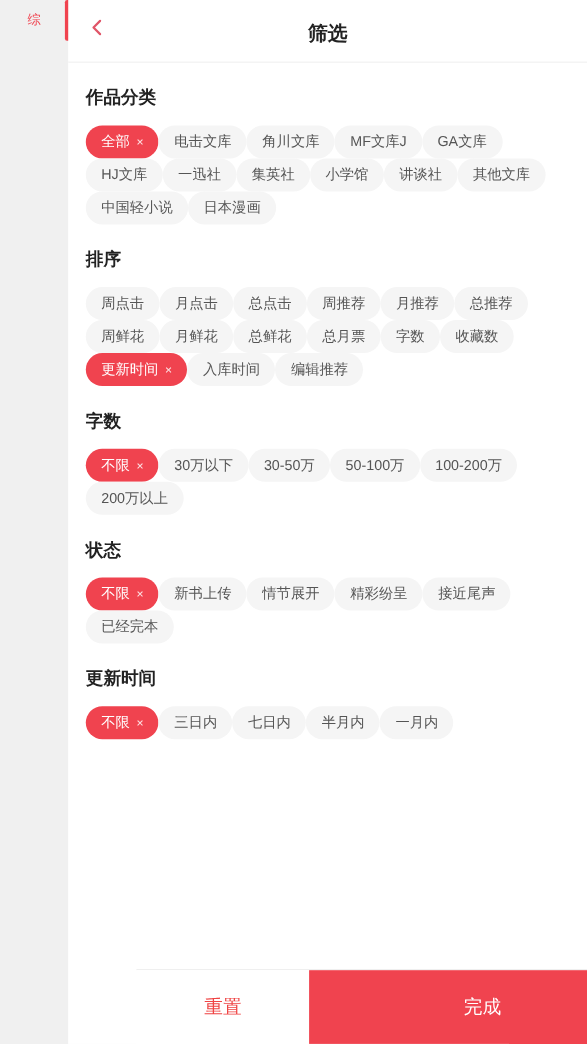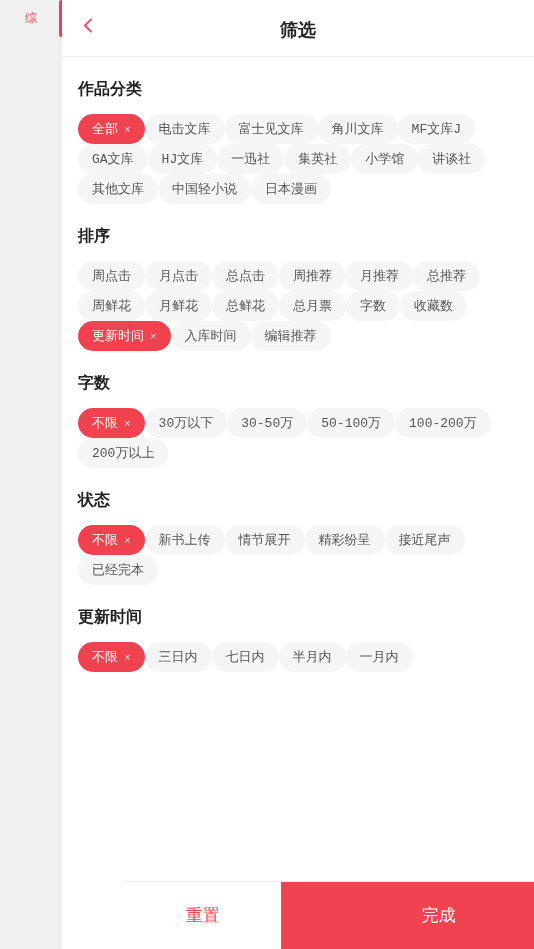--- a/index.html
+++ b/index.html
@@ -64,21 +64,20 @@
     .content {
       flex: 1;
       overflow-y: auto;
       padding: 0 16px;
       padding-bottom: 80px;
     }
 
     
     .section {
       margin-top: 22px;
-      font-family: Liberation Mono, monospace;
     }
     .section-title {
       font-size: 16px;
       font-weight: 700;
       color: #222;
       margin-bottom: 14px;
     }
 
     
     .tags {
@@ -194,21 +193,20 @@
     <span class="header-title">筛选</span>
   </div>
 
   <div class="content">
 
     <div class="section">
       <div class="section-title">作品分类</div>
       <div class="tags" id="category-tags">
           <span class="tag active">全部<span class="tag-close">×</span></span>
           <span class="tag">电击文库</span>
-          <span class="tag">富士见文库</span>
           <span class="tag">角川文库</span>
           <span class="tag">MF文库J</span>
           <span class="tag">GA文库</span>
           <span class="tag">HJ文库</span>
           <span class="tag">一迅社</span>
           <span class="tag">集英社</span>
           <span class="tag">小学馆</span>
           <span class="tag">讲谈社</span>
           <span class="tag">其他文库</span>
           <span class="tag">中国轻小说</span>

